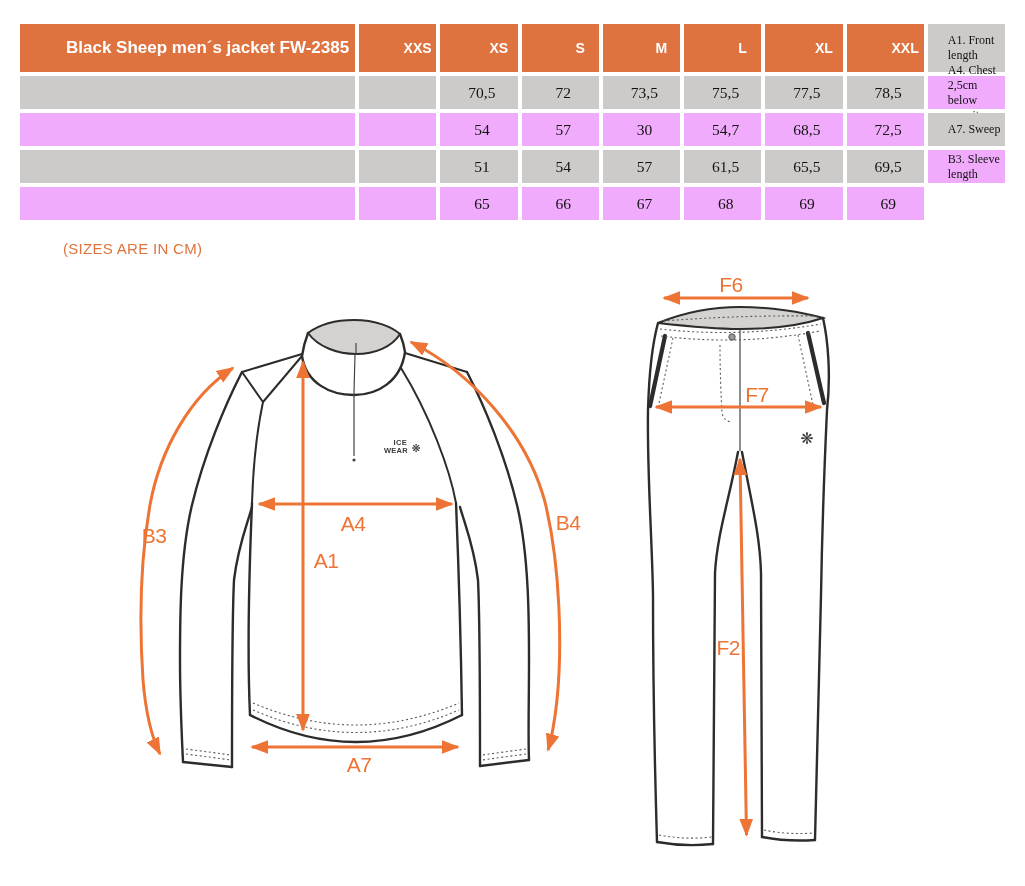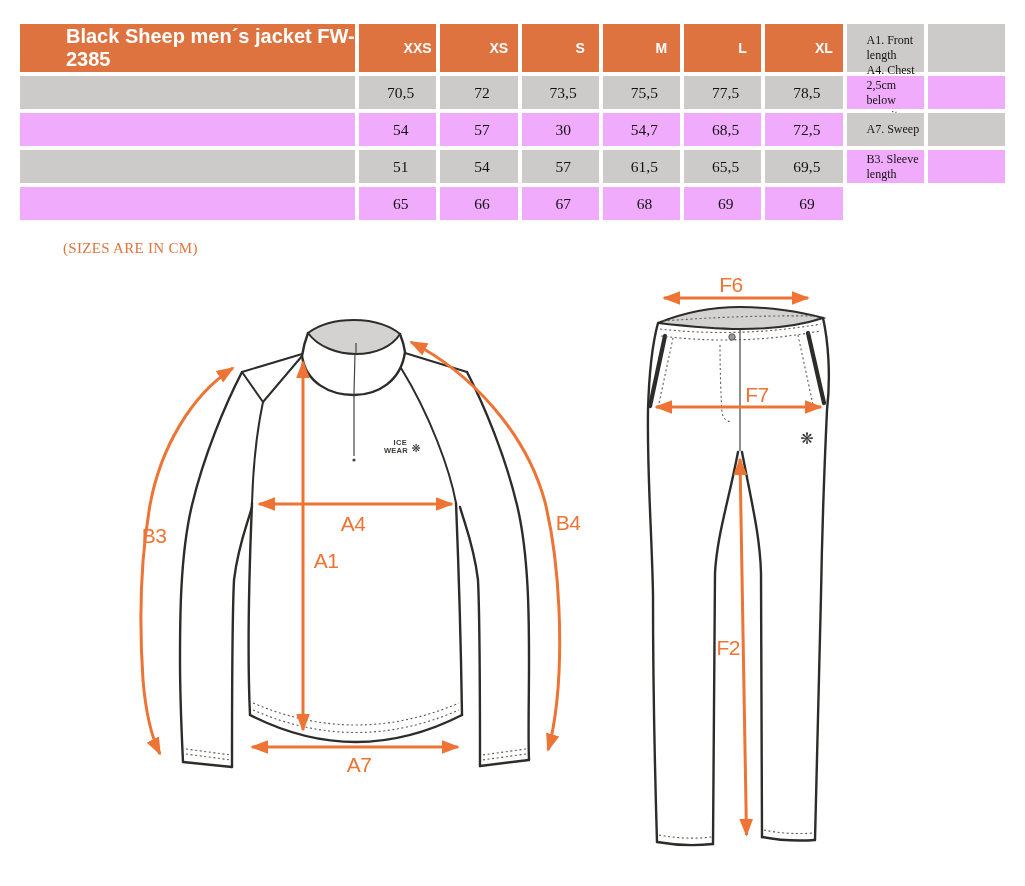--- a/index.html
+++ b/index.html
@@ -5,32 +5,32 @@
   html,body{margin:0;padding:0;background:#fff;}
   .page{position:relative;width:1025px;height:886px;background:#fff;overflow:hidden;
         font-family:"Liberation Sans",sans-serif;}
 
   
   #size-table{position:absolute;left:20px;top:24px;width:985px;
     display:grid;grid-template-columns:335px repeat(8,1fr);
     grid-template-rows:48px repeat(4,33px);gap:4px;background:#fff;}
   .hc{background:#DE7340;color:#fff;display:flex;align-items:center;
       font-weight:bold;font-size:14px;padding-left:40px;}
-  .hc.title{padding-left:46px;font-size:20px;}
+  .hc.title{padding-left:46px;font-size:17px;}
   .hc.sz{justify-content:center;}
   .rc{display:flex;align-items:center;font-family:"Liberation Serif",serif;
       color:#121212;padding-left:6px;}
   .rc.lbl{padding-left:20px;font-size:12px;}
   .rc.val{justify-content:center;font-size:15.5px;}
   .dark{background:#CCCBC9;}
   .light{background:#f0abfc;}
 
   
   .note{position:absolute;left:63px;top:240px;font-size:15px;letter-spacing:.3px;
-        color:#E0743E;font-family:Liberation Serif, serif;}
+        color:#E0743E;}
 
   
   .jacket-svg{position:absolute;left:130px;top:290px;}
   .pants-svg{position:absolute;left:630px;top:275px;}
   .outline{stroke:#2D2C2A;stroke-width:2.4;fill:none;stroke-linejoin:round;stroke-linecap:round;}
   .seam{stroke:#2D2C2A;stroke-width:2;fill:none;stroke-linejoin:round;stroke-linecap:round;}
   .stitch{stroke:#5a5a58;stroke-width:1.1;fill:none;stroke-dasharray:2 2.6;}
   .thin{stroke:#444;stroke-width:1.2;fill:none;}
   .arrow{stroke:#ED7434;stroke-width:3;fill:none;}
   .dlabel{fill:#ED7434;font-family:"Liberation Sans",sans-serif;font-size:21px;
@@ -45,20 +45,21 @@
 <div class="page">
 
   <div id="size-table">
       <div class="hc title">Black Sheep men´s jacket FW-2385</div>
       <div class="hc sz">XXS</div>
       <div class="hc sz">XS</div>
       <div class="hc sz">S</div>
       <div class="hc sz">M</div>
       <div class="hc sz">L</div>
       <div class="hc sz">XL</div>
+      <div class="hc sz">XXL</div>
       <div class="rc lbl dark">A1. Front length</div>
       <div class="rc val dark"></div>
       <div class="rc val dark"></div>
       <div class="rc val dark">70,5</div>
       <div class="rc val dark">72</div>
       <div class="rc val dark">73,5</div>
       <div class="rc val dark">75,5</div>
       <div class="rc val dark">77,5</div>
       <div class="rc val dark">78,5</div>
       <div class="rc lbl light">A4. Chest 2,5cm below armpit</div>

